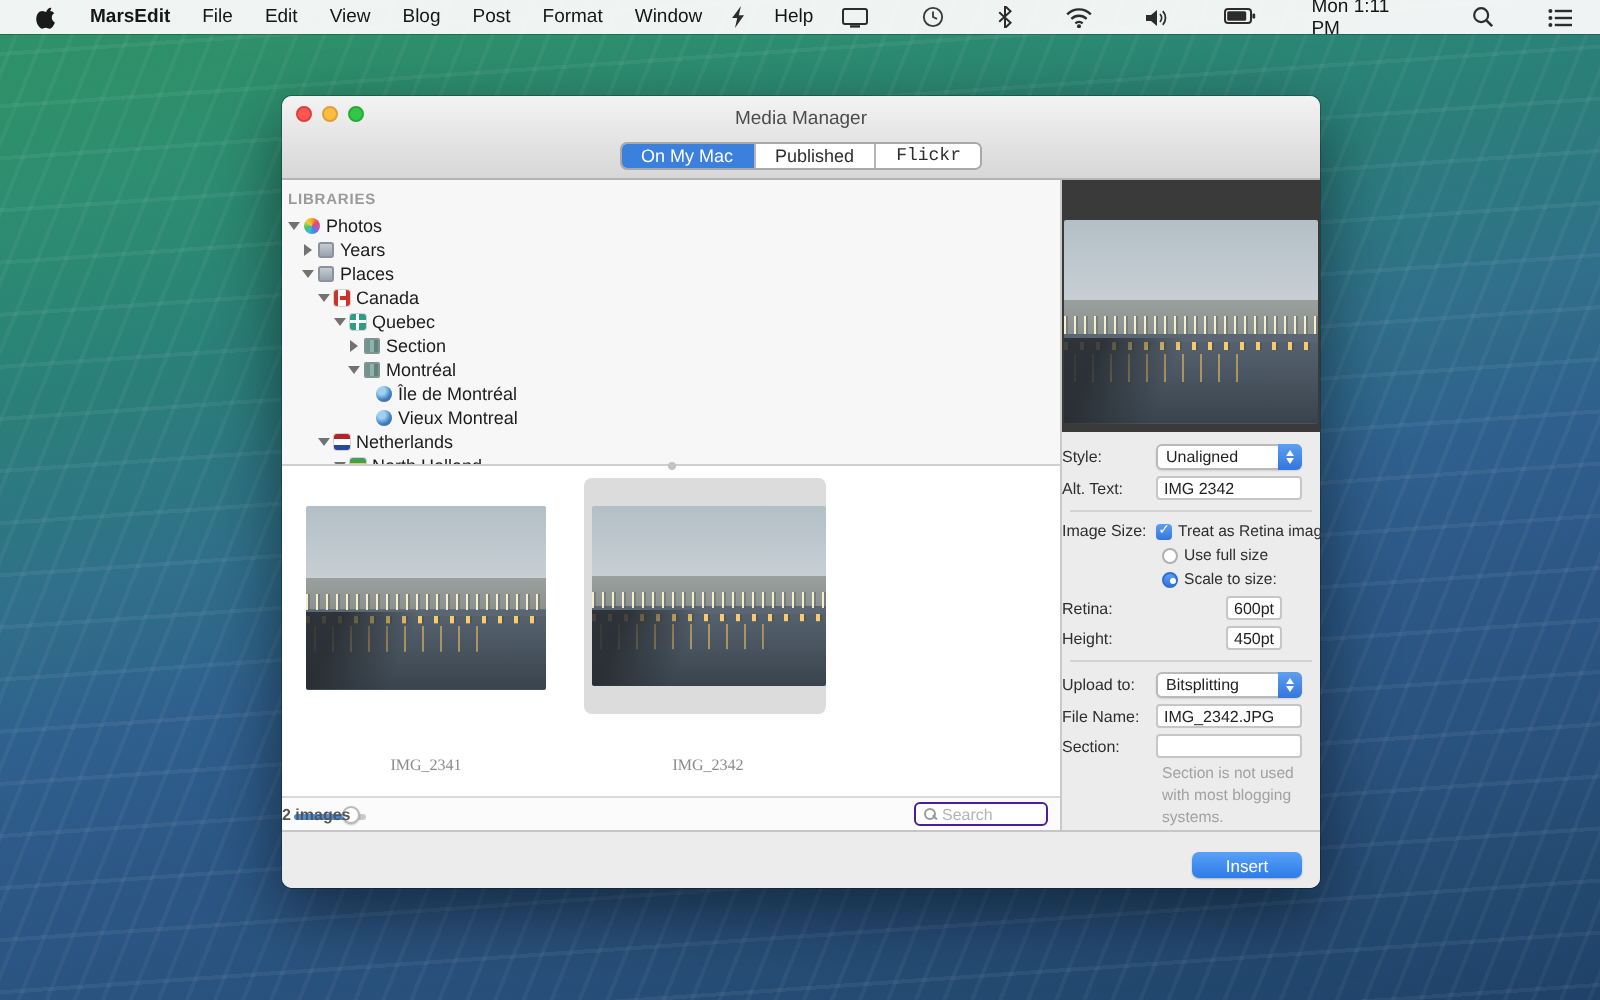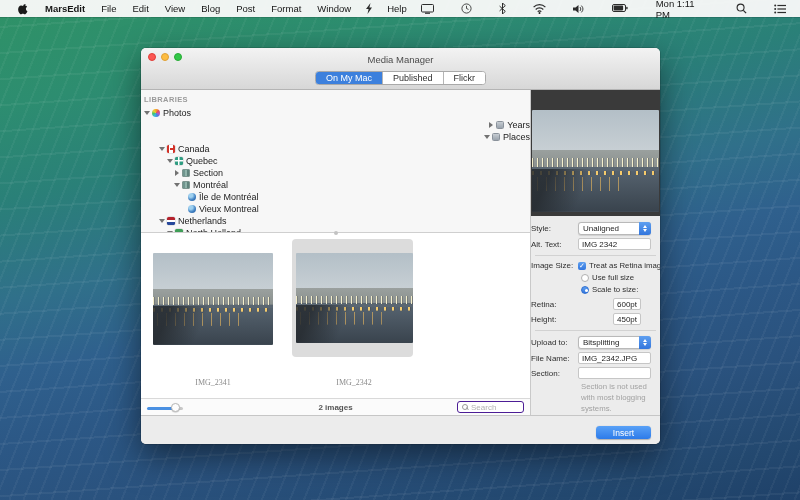--- a/index.html
+++ b/index.html
@@ -39,32 +39,32 @@
   .titlebar { height:18px; display:flex; align-items:center; position:relative; }
   .traffic { position:absolute; left:7px; top:5px; display:flex; gap:5px; }
   .tl { width:8px; height:8px; border-radius:50%; }
   .tl.red { background:#fc5753; border:0.5px solid #df3e38; }
   .tl.yellow { background:#fdbc40; border:0.5px solid #de9f34; }
   .tl.green { background:#33c748; border:0.5px solid #27aa35; }
   .wtitle { margin:0 auto; font-size:9.5px; color:#4c4c4c; padding-top:4px; }
   .toolbar { height:24px; display:flex; align-items:center; justify-content:center; }
   .seg { display:flex; height:14px; border:1px solid #a9a9a9; border-radius:3.5px; overflow:hidden; background:#fff; font-size:9px; }
   .seg-btn { padding:0 10px; display:flex; align-items:center; color:#2e2e2e; background:#fff; border-right:1px solid #b5b5b5; }
-  .seg-btn:last-child { border-right:none; }
+  .seg-btn:last-child { border-right:none;font-family:Liberation Mono, monospace; }
   .seg-btn.active { background:#3c80dd; color:#fff; }
   
   .content { display:flex; height:325px; }
   .left-pane { width:389px; display:flex; flex-direction:column; background:#fff; }
   .vdivider { width:1px; background:#c9c9c9; }
   .right-pane { width:129px; display:flex; flex-direction:column; background:#ececec; }
   
   .tree { height:143px; background:#f7f7f7; border-bottom:1px solid #cfcfcf; overflow:hidden; position:relative; font-size:9px; color:#1c1c1c; padding-top:3px; }
   .tree-header { font-size:7.5px; font-weight:bold; color:#9a9a9a; letter-spacing:0.4px; padding:2px 0 3px 3px; }
   .trow { height:12px; display:flex; align-items:center; }
-  .d0 { padding-left:2px; } .d1 { padding-left:9px;justify-content:flex-end; } .d2 { padding-left:17px; }
+  .d0 { padding-left:2px; } .d1 { padding-left:9px; } .d2 { padding-left:17px; }
   .d3 { padding-left:25px; } .d4 { padding-left:32px; } .d5 { padding-left:46px; }
   .disc { width:8px; height:8px; position:relative; flex:0 0 8px; }
   .disc.down::before { content:""; position:absolute; left:1px; top:2px; border-left:3.5px solid transparent; border-right:3.5px solid transparent; border-top:4.5px solid #727272; }
   .disc.right::before { content:""; position:absolute; left:2px; top:1px; border-top:3.5px solid transparent; border-bottom:3.5px solid transparent; border-left:4.5px solid #727272; }
   .ticon { width:8px; height:8px; margin:0 3px 0 1px; flex:0 0 8px; border-radius:1px; }
   .ticon.photos { border-radius:50%; background:conic-gradient(#f5a623,#e94b5f,#b558c6,#4a7fe0,#39b9e0,#44c46a,#e8d23a,#f5a623); }
   .ticon.album { background:linear-gradient(#c6ccd2,#9aa3ad); border:0.5px solid #8a929b; border-radius:1.5px; }
   .ticon.flag { border-radius:1.5px; box-shadow:0 0 0 0.5px rgba(0,0,0,0.15); }
   .ticon.canada { background:linear-gradient(90deg,#d23127 0 27%,#fff 27% 73%,#d23127 73%); position:relative; }
   .ticon.canada::after { content:""; position:absolute; left:3px; top:2.5px; width:2.5px; height:2.5px; background:#d23127; }
@@ -89,21 +89,21 @@
       linear-gradient(#b3bfc7,#ccd3d7) 0 0/100% 49% no-repeat,
       #5a6671;
   }
   .thumb-sel { position:absolute; background:#dcdcdc; border-radius:4px; }
   .thumb-label { position:absolute; font-size:8px; color:#8b8b8b; width:120px; text-align:center;font-family:Liberation Serif, serif; }
   
   .statusbar { height:17px; background:#fbfbfb; border-top:1px solid #d9d9d9; display:flex; align-items:center; position:relative; padding:0 6px; }
   .zoom-slider { display:flex; align-items:center; width:36px; position:relative; height:100%; }
   .zs-track { position:absolute; left:0; top:8px; width:36px; height:2.5px; border-radius:1.5px; background:linear-gradient(90deg,#4a90e2 0 74%, #c9c9c9 74%); }
   .zs-knob { position:absolute; left:24px; top:4px; width:9px; height:9px; border-radius:50%; background:#fdfdfd; border:0.5px solid #b9b9b9; box-shadow:0 0.5px 1px rgba(0,0,0,0.25); }
-  .count { position:absolute; left:0; right:0; text-align:center; font-size:8px; font-weight:bold; color:#555; }
+  .count { position:absolute; left:0; right:0; text-align:left; font-size:8px; font-weight:bold; color:#555; }
   .search { margin-left:auto; width:67px; height:12px; background:#fff; border:1px solid #4c1d95; border-radius:3px; display:flex; align-items:center; padding:0 4px; gap:3px; position:relative; z-index:2; }
   .mag { width:6px; height:6px; position:relative; flex:0 0 6px; }
   .mag::before { content:""; position:absolute; left:0; top:0; width:4px; height:4px; border:1px solid #9a9a9a; border-radius:50%; }
   .mag::after { content:""; position:absolute; left:4.4px; top:4.4px; width:2.5px; height:1px; background:#9a9a9a; transform:rotate(45deg); }
   .search input { border:none; outline:none; width:100%; font-size:8px; color:#444; background:transparent; font-family:inherit; }
   .search input::placeholder { color:#b3b3b3; }
   
   .preview { height:142px; background:#3a3a3a; position:relative; }
   .preview .thumb-photo { left:1px; right:1px; top:20px; height:102px; }
   .form { flex:1; font-size:8px; color:#2e2e2e; padding-top:6px; }

